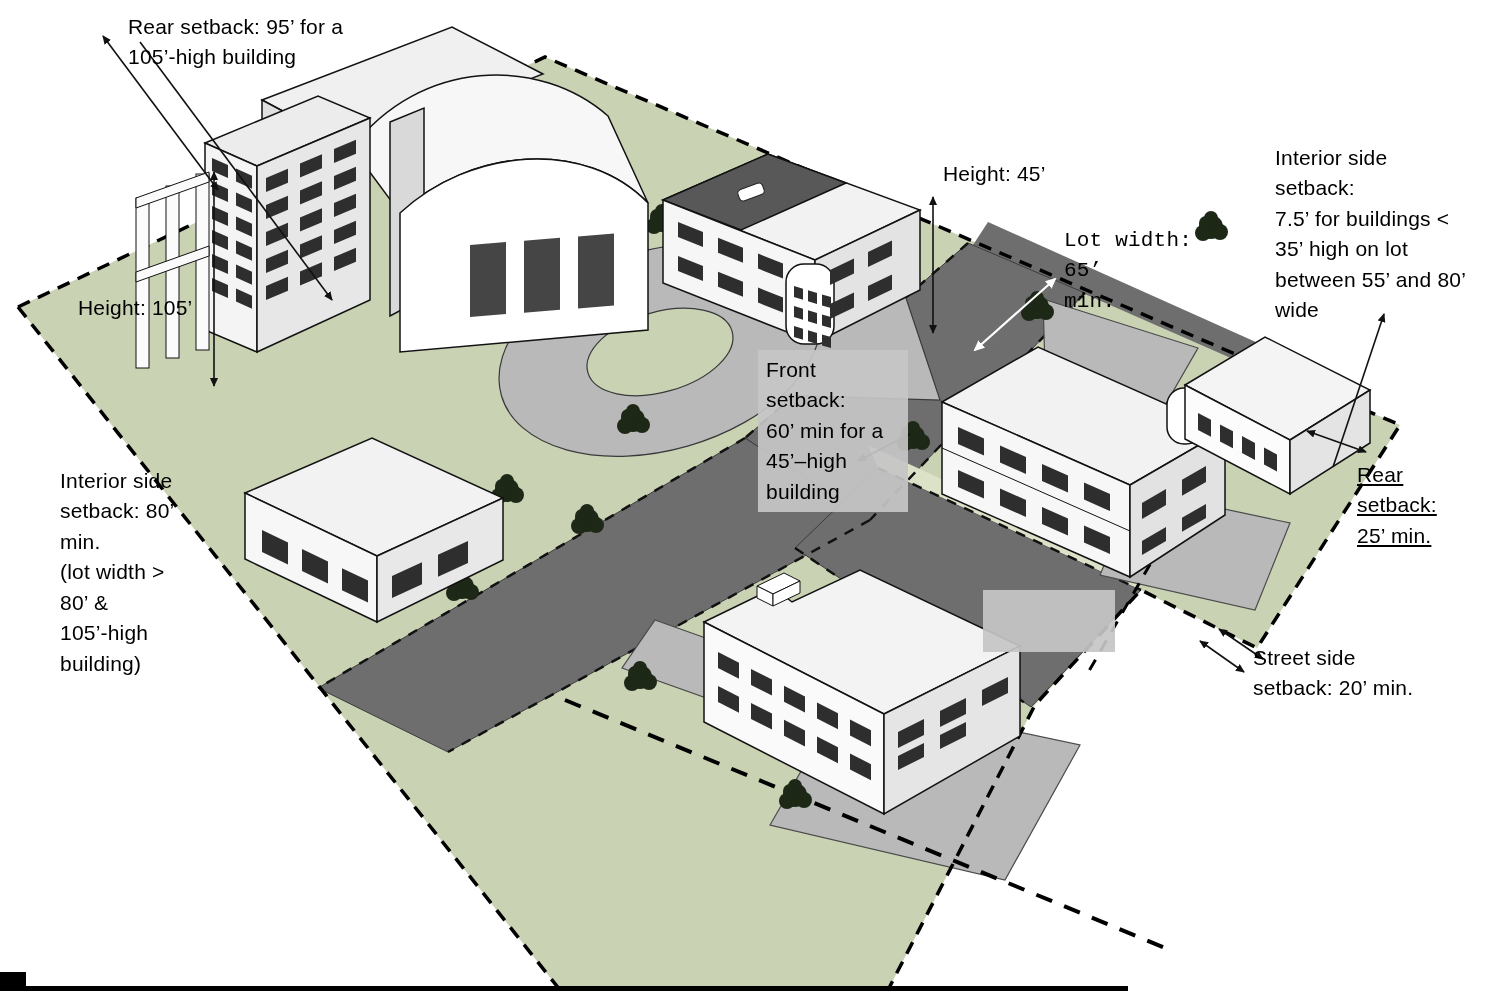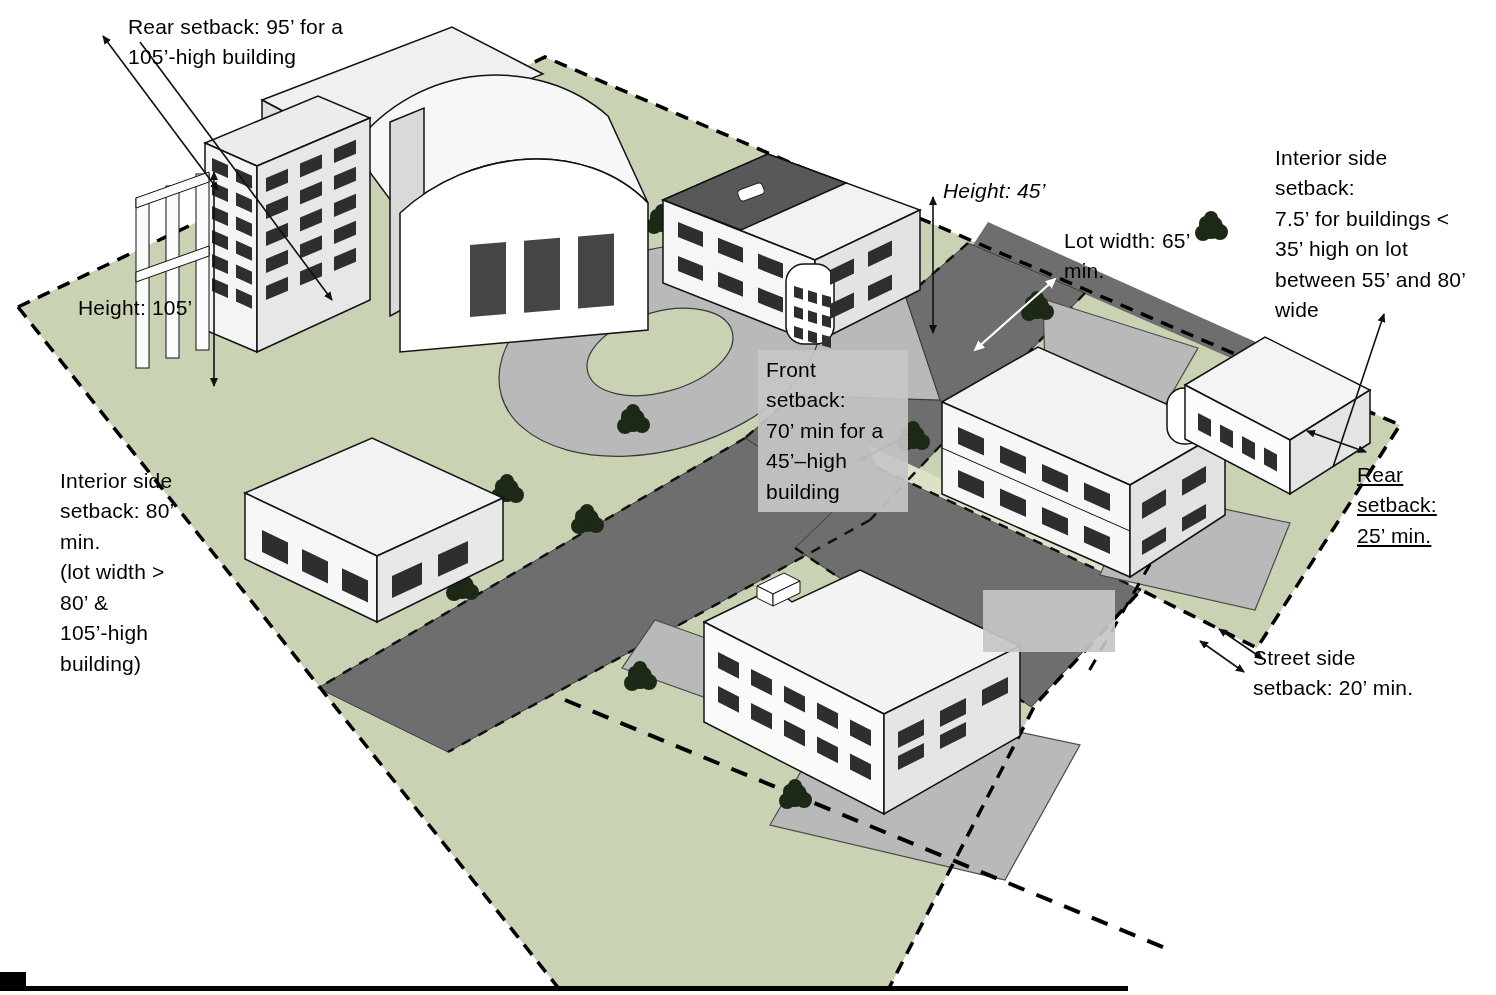--- a/index.html
+++ b/index.html
@@ -306,32 +306,32 @@
   <rect x="0" y="986" width="1128" height="5" fill="#000"></rect>
   <rect x="0" y="972" width="26" height="16" fill="#000"></rect>
 </svg>
 
 <div class="lbl-box" style="left:758px;top:350px;width:150px;height:162px;"></div>
 <div class="lbl-box" style="left:983px;top:590px;width:132px;height:62px;"></div>
 
 <div class="lbl" style="left:128px;top:12px;width:280px;">Rear setback: 95’ for a
 105’-high building</div>
 <div class="lbl" style="left:48px;top:293px;margin-left:30px;">Height: 105’</div>
-<div class="lbl" style="left:943px;top:176px;font-style:italic;">Height: 45’</div>
-<div class="lbl" style="left:1064px;top:226px;width:170px;">Lot width: 65’
+<div class="lbl" style="left:943px;top:159px;">Height: 45’</div>
+<div class="lbl" style="left:1064px;top:226px;width:170px;font-family:Liberation Mono, monospace;">Lot width: 65’
 min.</div>
 <div class="lbl" style="left:1275px;top:143px;width:220px;">Interior side
 setback:
 7.5’ for buildings &lt;
 35’ high on lot
 between 55’ and 80’
 wide</div>
 <div class="lbl" style="left:766px;top:355px;width:140px;">Front
 setback:
-70’ min for a
+60’ min for a
 45’–high
 building</div>
 <div class="lbl" style="left:60px;top:466px;width:195px;">Interior side
 setback: 80’
 min.
 (lot width &gt;
 80’ &amp;
 105’-high
 building)</div>
 <div class="lbl" style="left:1357px;top:460px;width:128px;text-decoration:underline;">Rear

